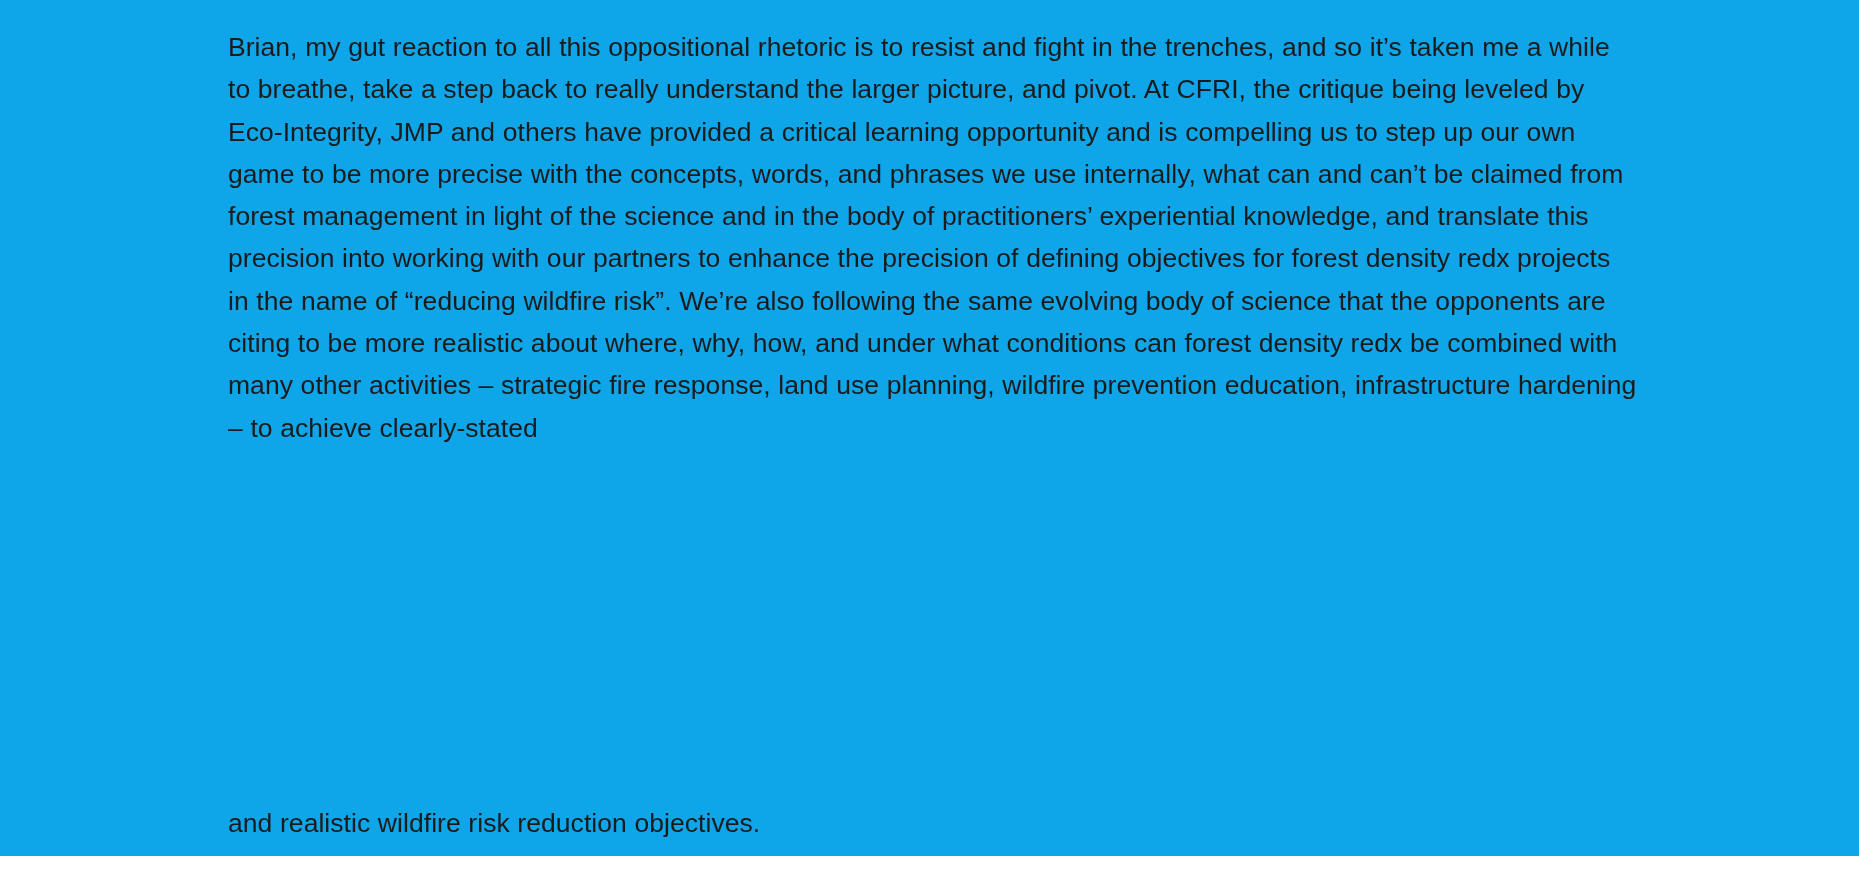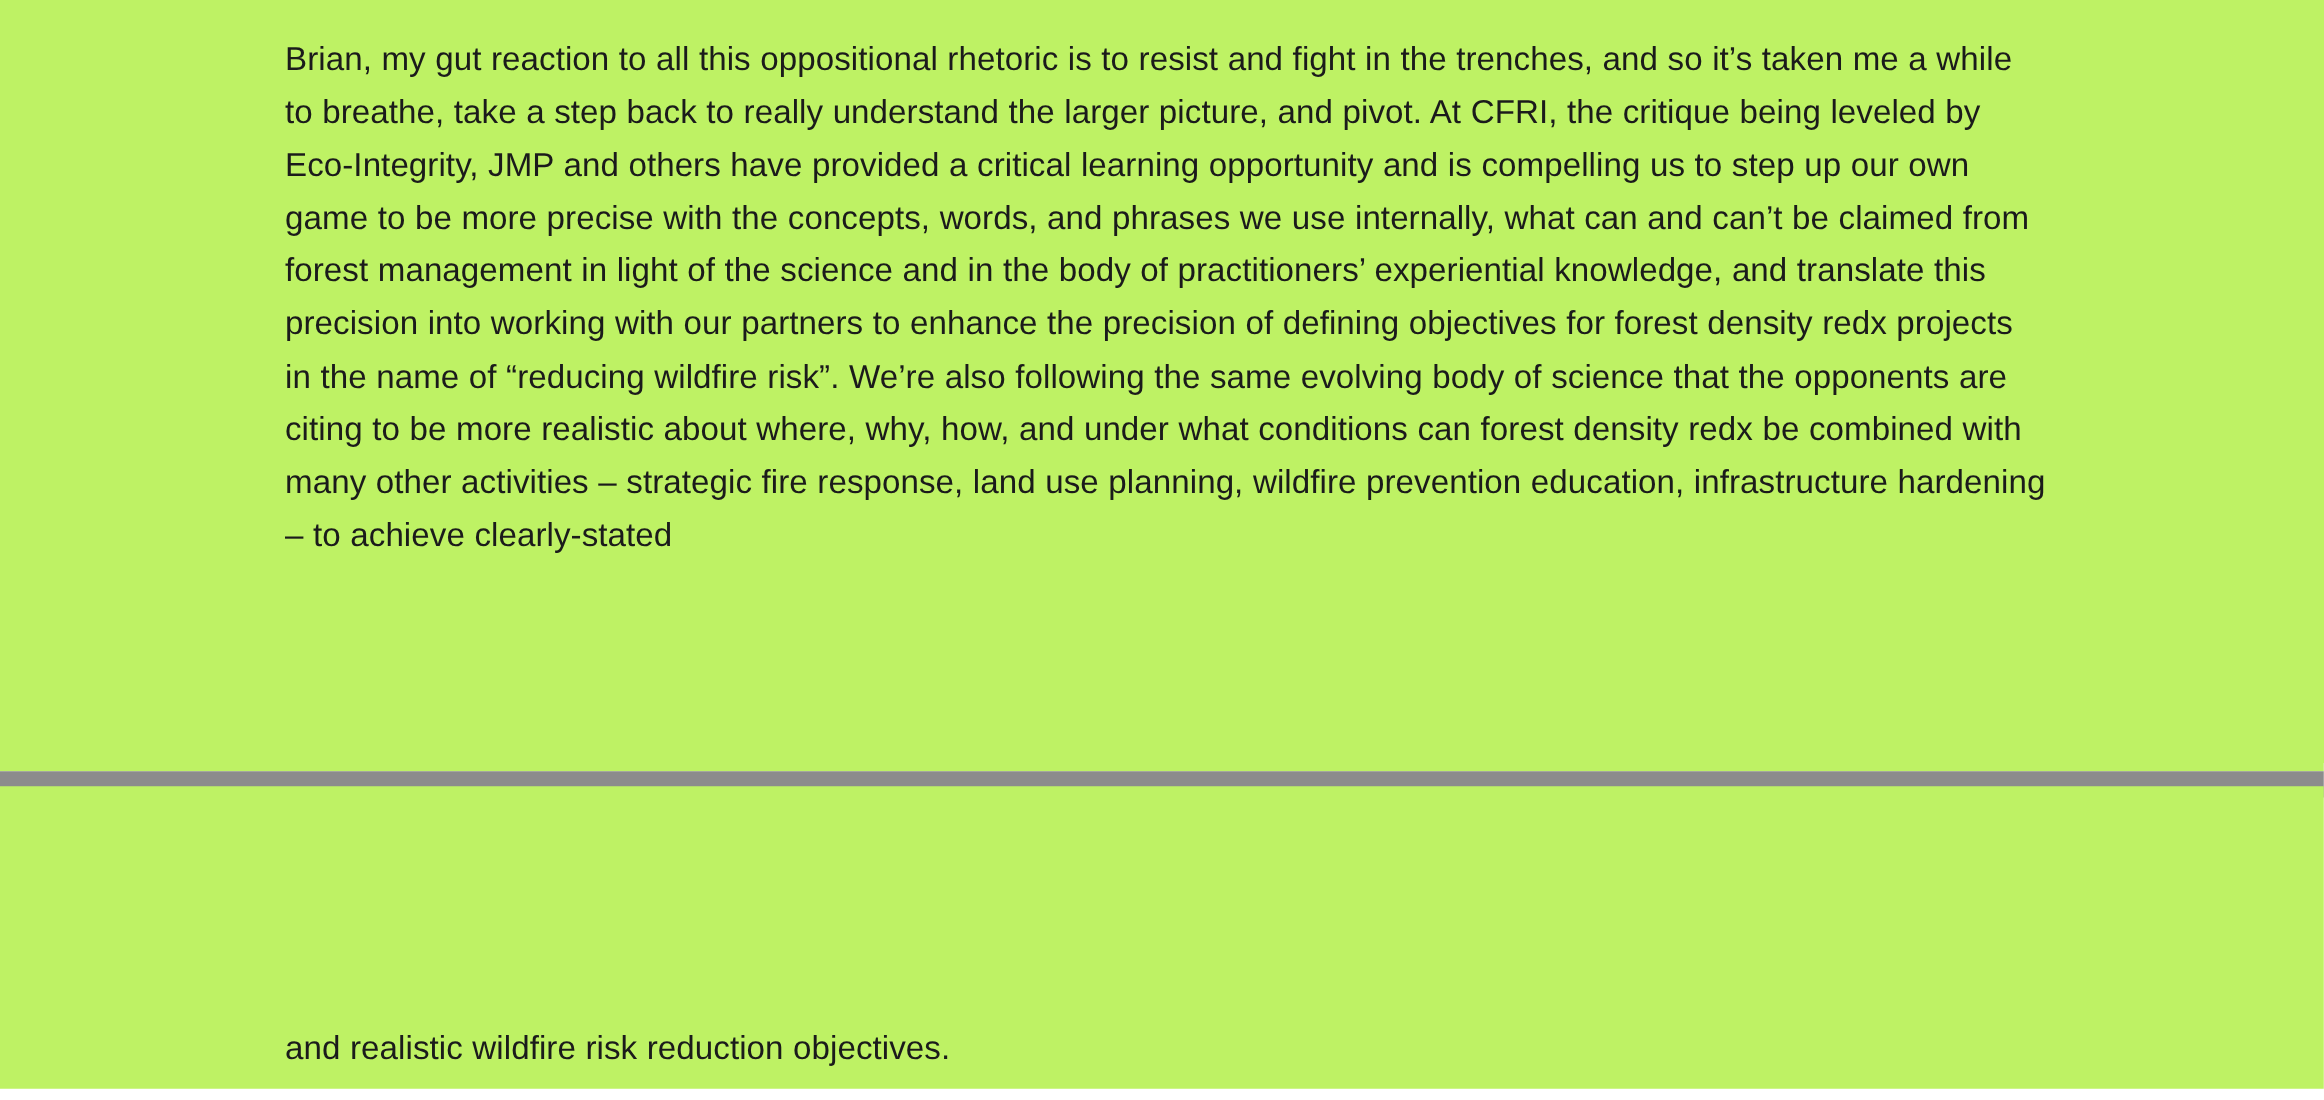--- a/index.html
+++ b/index.html
@@ -17,29 +17,29 @@
   .page {
     position: relative;
     width: 1859px;
     height: 880px;
     background: #ffffff;
   }
   .page-section {
     position: absolute;
     left: 0;
     right: 0;
-    background: #bef264;
+    background: #0ea5e9;
     padding-left: 20px;
   }
   .section-top {
     top: 0;
     height: 617px;
   }
   .section-bottom {
-    top: 629px;
+    top: 614px;
     height: 242px;
   }
   .page-break {
     position: absolute;
     left: 0;
     top: 617px;
     width: 1859px;
     height: 21px;
     background: #8c8c8c;
   }

